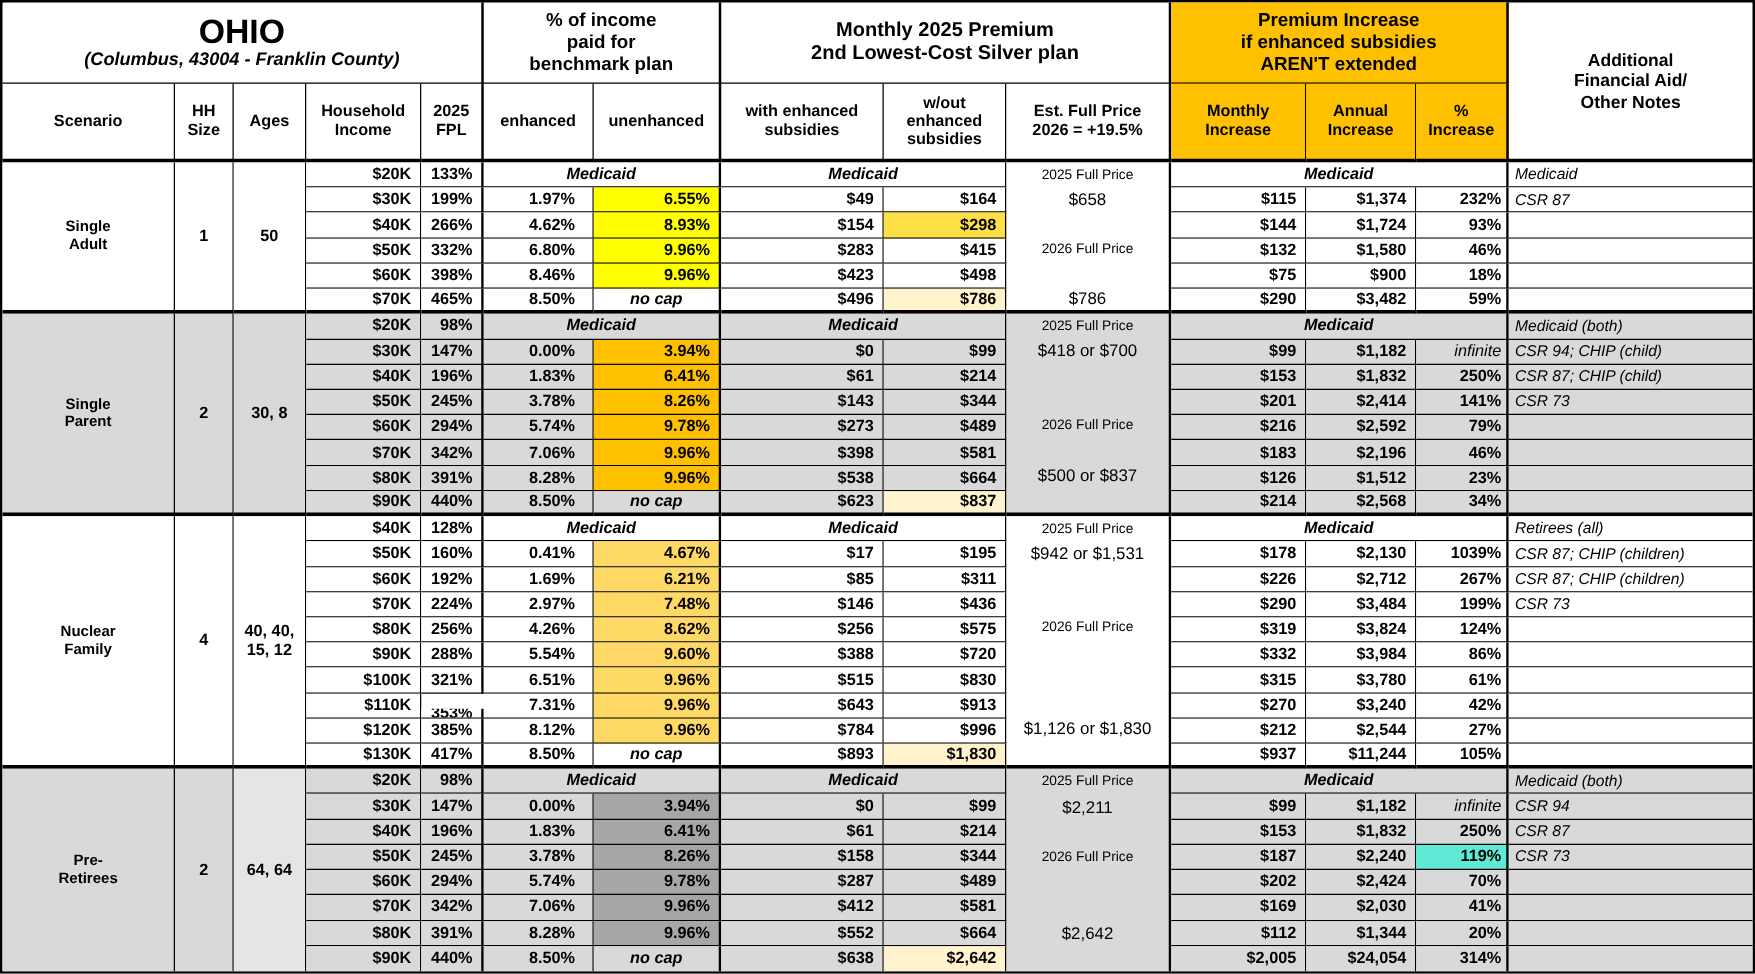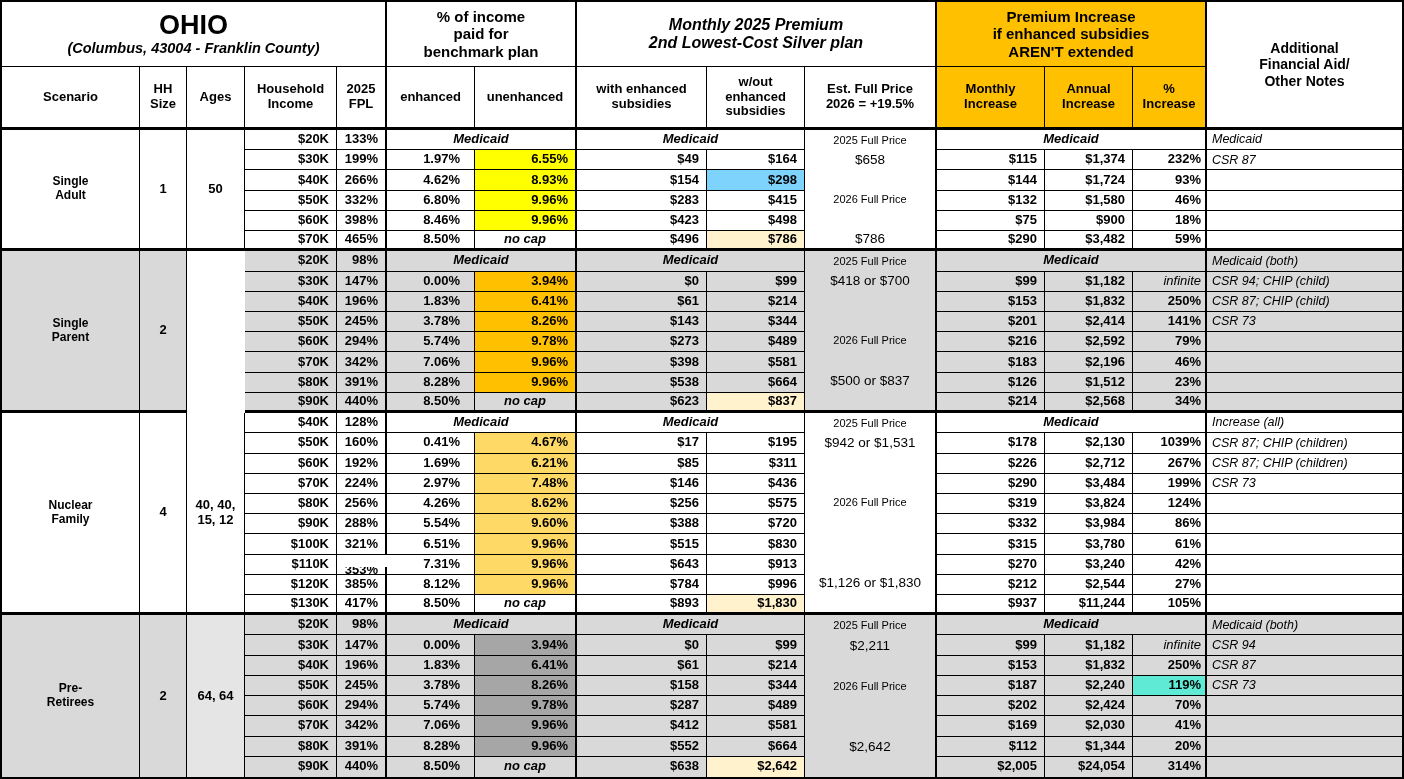--- a/index.html
+++ b/index.html
@@ -52,21 +52,21 @@
 
 <div id="grid">
 
   <div class="c center region vthick" style="grid-column:1 / span 5; grid-row:1;">
     <div class="region-title">OHIO</div>
     <div class="region-sub">(Columbus, 43004 - Franklin County)</div>
   </div>
   <div class="c center pre grp vthick" style="grid-column:6 / span 2; grid-row:1;">% of income
 paid for
 benchmark plan</div>
-  <div class="c center pre grp-prem vthick" style="grid-column:8 / span 3; grid-row:1;font-style:italic;">Monthly 2025 Premium
+  <div class="c center pre grp-prem vthick" style="grid-column:8 / span 3; grid-row:1;">Monthly 2025 Premium
 2nd Lowest-Cost Silver plan</div>
   <div class="c center pre grp accent vthick" style="grid-column:11 / span 3; grid-row:1;">Premium Increase
 if enhanced subsidies
 AREN'T extended</div>
   <div class="c center pre grp-notes last hthick" style="grid-column:14; grid-row:1 / span 2;">Additional
 Financial Aid/
 Other Notes</div>
 
   <div class="c center hdr2 hthick" style="grid-column:1; grid-row:2;">Scenario</div>
   <div class="c center pre hdr2 hthick" style="grid-column:2; grid-row:2;">HH
@@ -116,21 +116,21 @@
     <div class="c right " style="grid-area: 4 / 9; background: rgb(255, 255, 255);">$164</div>
     <div class="c right " style="grid-area: 4 / 11; background: rgb(255, 255, 255);">$115</div>
     <div class="c right " style="grid-area: 4 / 12; background: rgb(255, 255, 255);">$1,374</div>
     <div class="c right pctpad vthick " style="grid-area: 4 / 13; background: rgb(255, 255, 255);">232%</div>
     <div class="c left notes-cell last " style="grid-area: 4 / 14; background: rgb(255, 255, 255);">CSR 87</div>
     <div class="c right " style="grid-area: 5 / 4; background: rgb(255, 255, 255);">$40K</div>
     <div class="c right vthick " style="grid-area: 5 / 5; background: rgb(255, 255, 255);">266%</div>
     <div class="c right rpad " style="grid-area: 5 / 6; background: rgb(255, 255, 255);">4.62%</div>
     <div class="c right vthick " style="grid-area: 5 / 7; background: rgb(255, 255, 0);">8.93%</div>
     <div class="c right " style="grid-area: 5 / 8; background: rgb(255, 255, 255);">$154</div>
-    <div class="c right " style="grid-area: 5 / 9; background: #7dd3fc;">$298</div>
+    <div class="c right " style="grid-area: 5 / 9; background: #fde047;">$298</div>
     <div class="c right " style="grid-area: 5 / 11; background: rgb(255, 255, 255);">$144</div>
     <div class="c right " style="grid-area: 5 / 12; background: rgb(255, 255, 255);">$1,724</div>
     <div class="c right pctpad vthick " style="grid-area: 5 / 13; background: rgb(255, 255, 255);">93%</div>
     <div class="c left notes-cell last " style="grid-area: 5 / 14; background: rgb(255, 255, 255);"></div>
     <div class="c right " style="grid-area: 6 / 4; background: rgb(255, 255, 255);">$50K</div>
     <div class="c right vthick " style="grid-area: 6 / 5; background: rgb(255, 255, 255);">332%</div>
     <div class="c right rpad " style="grid-area: 6 / 6; background: rgb(255, 255, 255);">6.80%</div>
     <div class="c right vthick " style="grid-area: 6 / 7; background: rgb(255, 255, 0);">9.96%</div>
     <div class="c right " style="grid-area: 6 / 8; background: rgb(255, 255, 255);">$283</div>
     <div class="c right " style="grid-area: 6 / 9; background: rgb(255, 255, 255);">$415</div>
@@ -154,20 +154,21 @@
     <div class="c center mitalic vthick hthick" style="grid-area: 8 / 7; background: rgb(255, 255, 255);">no cap</div>
     <div class="c right hthick" style="grid-area: 8 / 8; background: rgb(255, 255, 255);">$496</div>
     <div class="c right hthick" style="grid-area: 8 / 9; background: rgb(255, 242, 204);">$786</div>
     <div class="c right hthick" style="grid-area: 8 / 11; background: rgb(255, 255, 255);">$290</div>
     <div class="c right hthick" style="grid-area: 8 / 12; background: rgb(255, 255, 255);">$3,482</div>
     <div class="c right pctpad vthick hthick" style="grid-area: 8 / 13; background: rgb(255, 255, 255);">59%</div>
     <div class="c left notes-cell last hthick" style="grid-area: 8 / 14; background: rgb(255, 255, 255);"></div>
     <div class="c center pre scen hthick" style="grid-area: 9 / 1 / span 8; background: rgb(217, 217, 217);">Single
 Parent</div>
     <div class="c center hthick" style="grid-area: 9 / 2 / span 8; background: rgb(217, 217, 217);">2</div>
+    <div class="c center pre hthick" style="grid-area: 9 / 3 / span 8; background: rgb(217, 217, 217);">30, 8</div>
     <div class="c vthick fullwrap hthick" style="grid-area: 9 / 10 / span 8; background: rgb(217, 217, 217); display: grid; grid-template-rows: repeat(8, 1fr);">
       <div class="fr small" style="grid-row: 1;">2025 Full Price</div>
       <div class="fr big" style="grid-row: 2;">$418 or $700</div>
       <div class="fr small" style="grid-row: 5;">2026 Full Price</div>
       <div class="fr big" style="grid-row: 7;">$500 or $837</div>
     </div>
     <div class="c right " style="grid-area: 9 / 4; background: rgb(217, 217, 217);">$20K</div>
     <div class="c right vthick " style="grid-area: 9 / 5; background: rgb(217, 217, 217);">98%</div>
     <div class="c center mitalic vthick " style="grid-area: 9 / 6 / auto / span 2; background: rgb(217, 217, 217);">Medicaid</div>
     <div class="c center mitalic " style="grid-area: 9 / 8 / auto / span 2; background: rgb(217, 217, 217);">Medicaid</div>
@@ -252,21 +253,21 @@
       <div class="fr small" style="grid-row: 1;">2025 Full Price</div>
       <div class="fr big" style="grid-row: 2;">$942 or $1,531</div>
       <div class="fr small" style="grid-row: 5;">2026 Full Price</div>
       <div class="fr big" style="grid-row: 9;">$1,126 or $1,830</div>
     </div>
     <div class="c right " style="grid-area: 17 / 4; background: rgb(255, 255, 255);">$40K</div>
     <div class="c right vthick " style="grid-area: 17 / 5; background: rgb(255, 255, 255);">128%</div>
     <div class="c center mitalic vthick " style="grid-area: 17 / 6 / auto / span 2; background: rgb(255, 255, 255);">Medicaid</div>
     <div class="c center mitalic " style="grid-area: 17 / 8 / auto / span 2; background: rgb(255, 255, 255);">Medicaid</div>
     <div class="c center mitalic vthick " style="grid-area: 17 / 11 / auto / span 3; background: rgb(255, 255, 255);">Medicaid</div>
-    <div class="c left notes-cell last " style="grid-area: 17 / 14; background: rgb(255, 255, 255);">Increase (all)</div>
+    <div class="c left notes-cell last " style="grid-area: 17 / 14; background: rgb(255, 255, 255);">Retirees (all)</div>
     <div class="c right " style="grid-area: 18 / 4; background: rgb(255, 255, 255);">$50K</div>
     <div class="c right vthick " style="grid-area: 18 / 5; background: rgb(255, 255, 255);">160%</div>
     <div class="c right rpad " style="grid-area: 18 / 6; background: rgb(255, 255, 255);">0.41%</div>
     <div class="c right vthick " style="grid-area: 18 / 7; background: rgb(255, 217, 102);">4.67%</div>
     <div class="c right " style="grid-area: 18 / 8; background: rgb(255, 255, 255);">$17</div>
     <div class="c right " style="grid-area: 18 / 9; background: rgb(255, 255, 255);">$195</div>
     <div class="c right " style="grid-area: 18 / 11; background: rgb(255, 255, 255);">$178</div>
     <div class="c right " style="grid-area: 18 / 12; background: rgb(255, 255, 255);">$2,130</div>
     <div class="c right pctpad vthick " style="grid-area: 18 / 13; background: rgb(255, 255, 255);">1039%</div>
     <div class="c left notes-cell last " style="grid-area: 18 / 14; background: rgb(255, 255, 255);">CSR 87; CHIP (children)</div>

